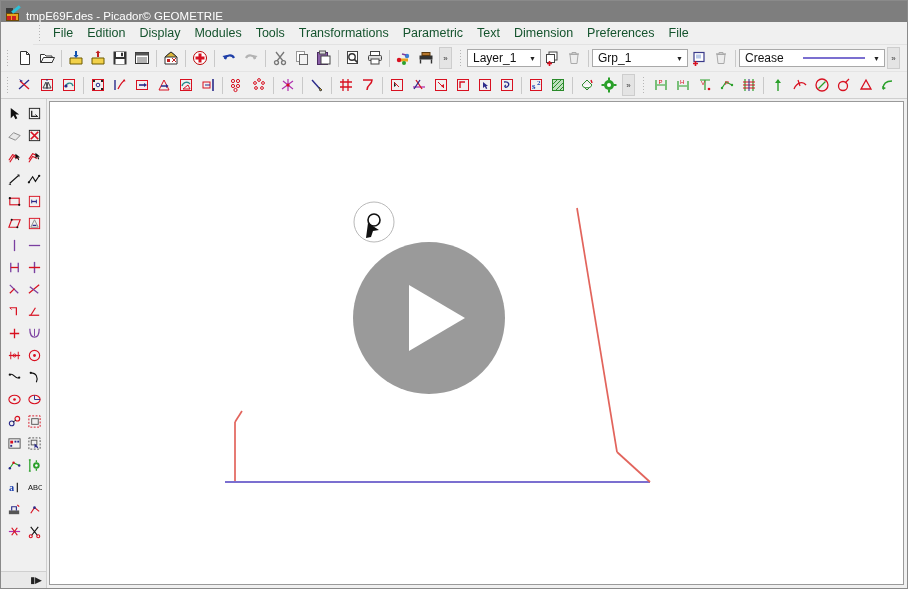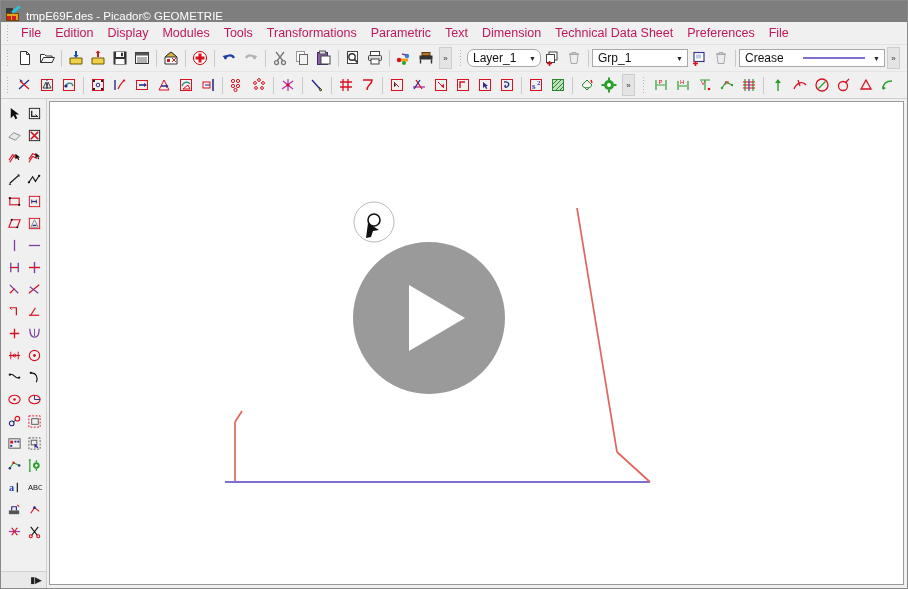--- a/index.html
+++ b/index.html
@@ -34,21 +34,21 @@
   .titlebar .app-icon .pen{position:absolute;right:-1px;top:0px;width:10px;height:3px;background:#2ec0d8;transform:rotate(-40deg);}
   .titlebar .app-icon .dark{position:absolute;left:0;top:0;width:7px;height:7px;background:#3a3a3a;}
   .titlebar-title{white-space:nowrap;}
 
   
   .menubar{
     height:22px;flex:0 0 22px;
     background:#f0f0f0;
     display:flex;align-items:center;
     border-bottom:1px solid #e2e2e2;
-    font-size:12.5px;color:#be185d;
+    font-size:12.5px;color:#14532d;margin-left:32px;
   }
   .gripper{
     width:8px;height:16px;margin:0 2px 0 3px;flex:0 0 8px;
     background-image:radial-gradient(#b6b6b6 38%, transparent 40%);
     background-size:3px 3px;background-position:2px 2px;
     background-repeat:repeat-y;
   }
   .menu-item{padding:3px 7px;cursor:default;white-space:nowrap;}
 
   
@@ -73,21 +73,21 @@
   .combo{
     height:18px;background:#ffffff;border:1px solid #a9a9a9;
     display:flex;align-items:center;font-size:12px;color:#111;
     padding:0 0 0 5px;box-sizing:border-box;
   }
   .combo .cval{flex:1;white-space:nowrap;overflow:hidden;}
   .combo .carrow{
     width:15px;height:100%;display:flex;align-items:center;justify-content:center;
     font-size:7px;color:#222;
   }
-  .combo-layer{width:74px;border-radius:7px;}
+  .combo-layer{width:74px;}
   .combo-grp{width:96px;}
   .combo-crease{width:146px;}
   .crease-line{width:62px;height:0;border-top:2px solid #7b6fd0;margin-right:4px;}
 
   
   .workspace{flex:1 1 auto;display:flex;min-height:0;background:#f0f0f0;}
   .sidebar{
     width:45px;flex:0 0 45px;background:#f0f0f0;
     display:flex;flex-direction:column;
     border-right:1px solid #cfcfcf;
@@ -152,21 +152,20 @@
     <div class="gripper"></div>
     <div class="menu-item">File</div>
     <div class="menu-item">Edition</div>
     <div class="menu-item">Display</div>
     <div class="menu-item">Modules</div>
     <div class="menu-item">Tools</div>
     <div class="menu-item">Transformations</div>
     <div class="menu-item">Parametric</div>
     <div class="menu-item">Text</div>
     <div class="menu-item">Dimension</div>
-    <div class="menu-item">Technical Data Sheet</div>
     <div class="menu-item">Preferences</div>
     <div class="menu-item">File</div>
   </div>
 
   <div class="toolbar tb1">
     <div class="gripper"></div>
 
     <div class="tbtn">
       <svg width="16" height="16" viewBox="0 0 16 16">
           <path d="M3.5 1.5h6l3 3v10h-9z" fill="#fff" stroke="#333" stroke-width="1"></path>

